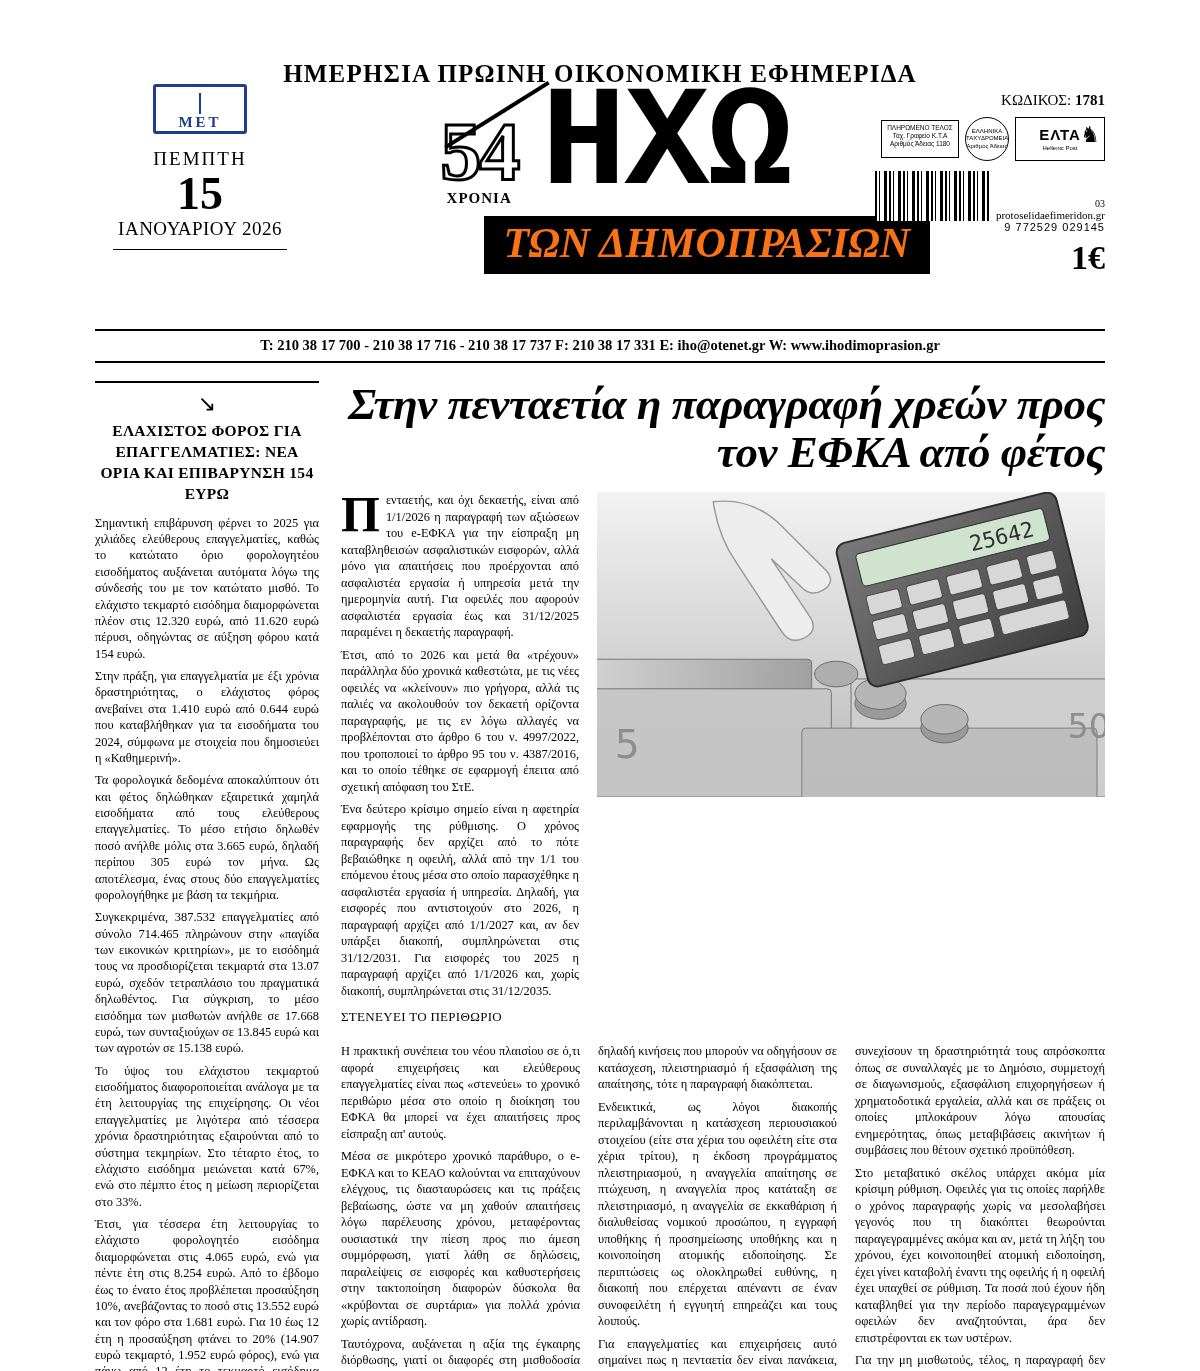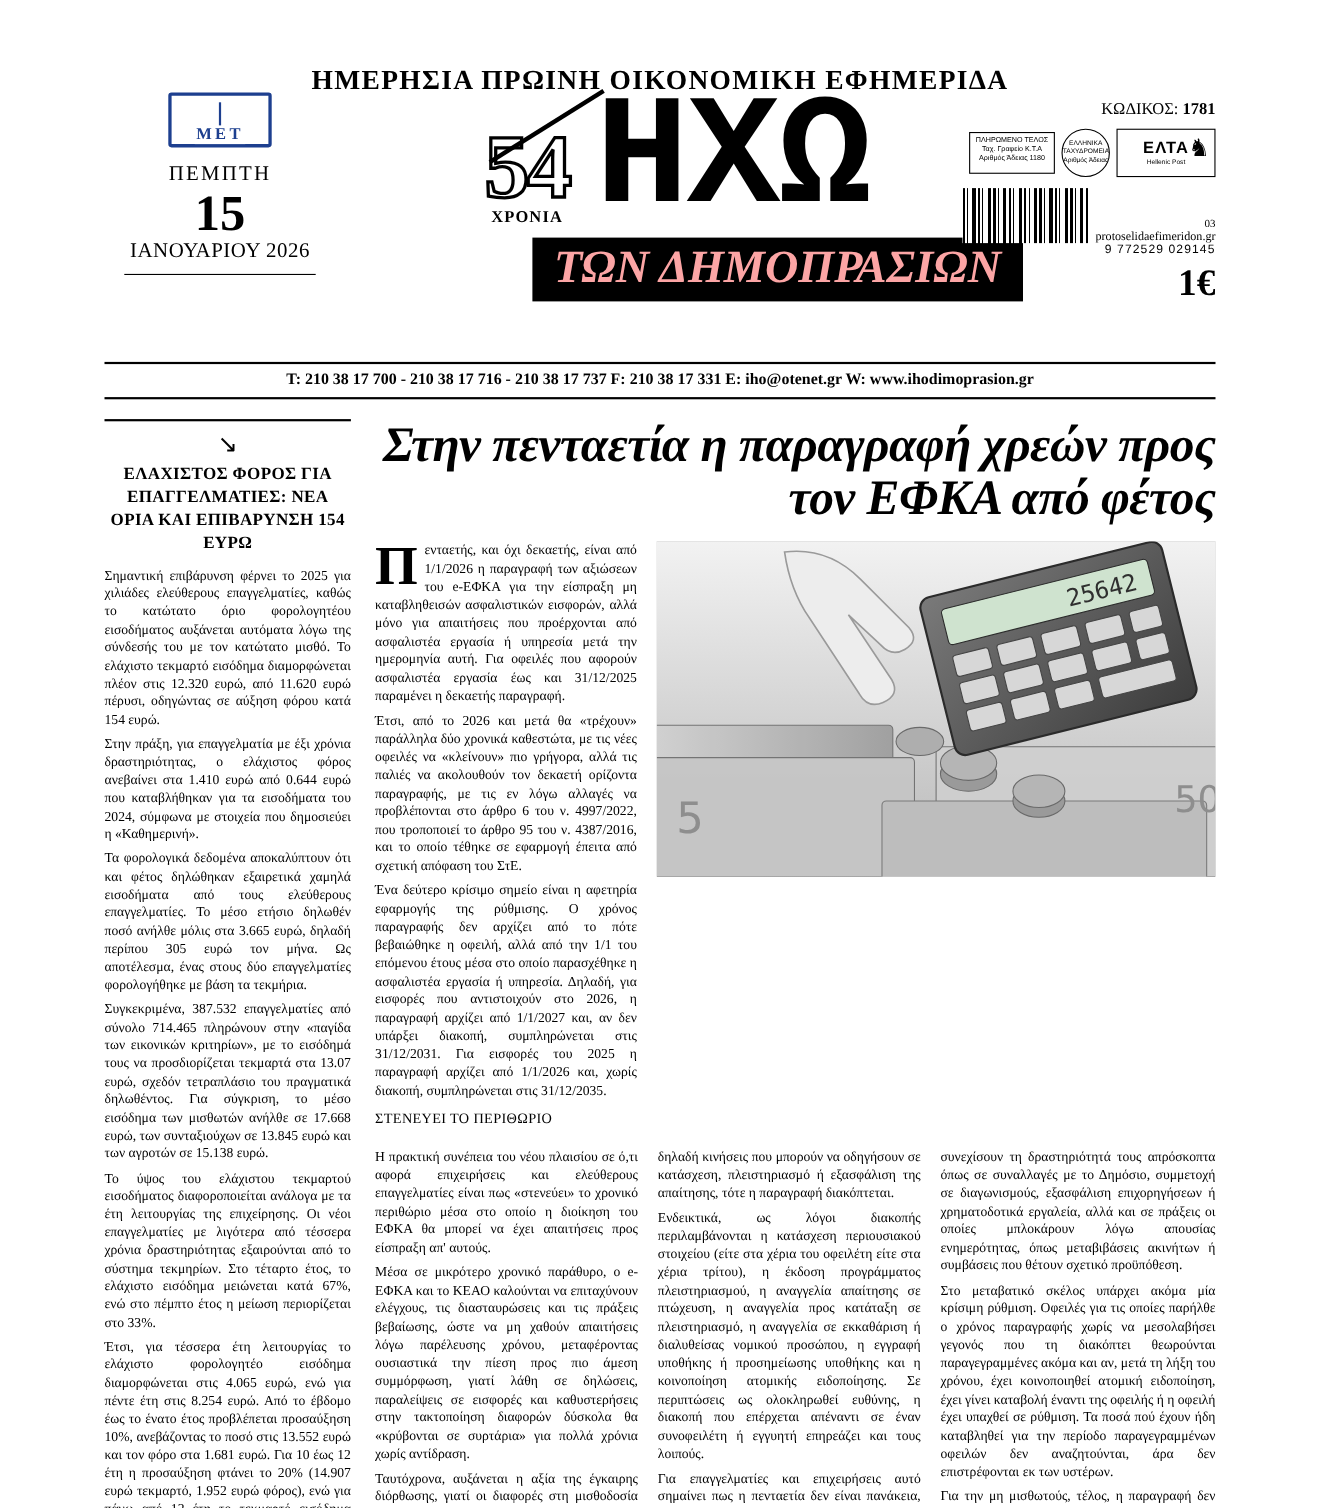--- a/index.html
+++ b/index.html
@@ -62,21 +62,21 @@
     transform:rotate(-32deg);transform-origin:center;
   }
   .badge54 .chronia{
     font-size:15px;font-weight:bold;letter-spacing:1px;margin-top:6px;
   }
   .ixo{
     font-family:Liberation Mono, monospace;
     font-weight:bold;font-size:142px;line-height:0.85;letter-spacing:-2px;
   }
   .subbar{
-    background:#000;color:#fca5a5;display:inline-block;
+    background:#000;color:#f97316;display:inline-block;
     padding:3px 20px 7px 20px;margin-top:-2px;
     font-style:italic;font-weight:bold;font-size:42px;letter-spacing:0px;
   }
 
   
   .mast-right{position:absolute;right:0;top:0;width:230px;text-align:right;}
   .kodikos{font-size:15px;margin-bottom:8px;}
   .kodikos b{font-weight:bold;}
   .stamps{display:flex;justify-content:flex-end;align-items:center;gap:6px;margin-bottom:10px;}
   .stamp{

